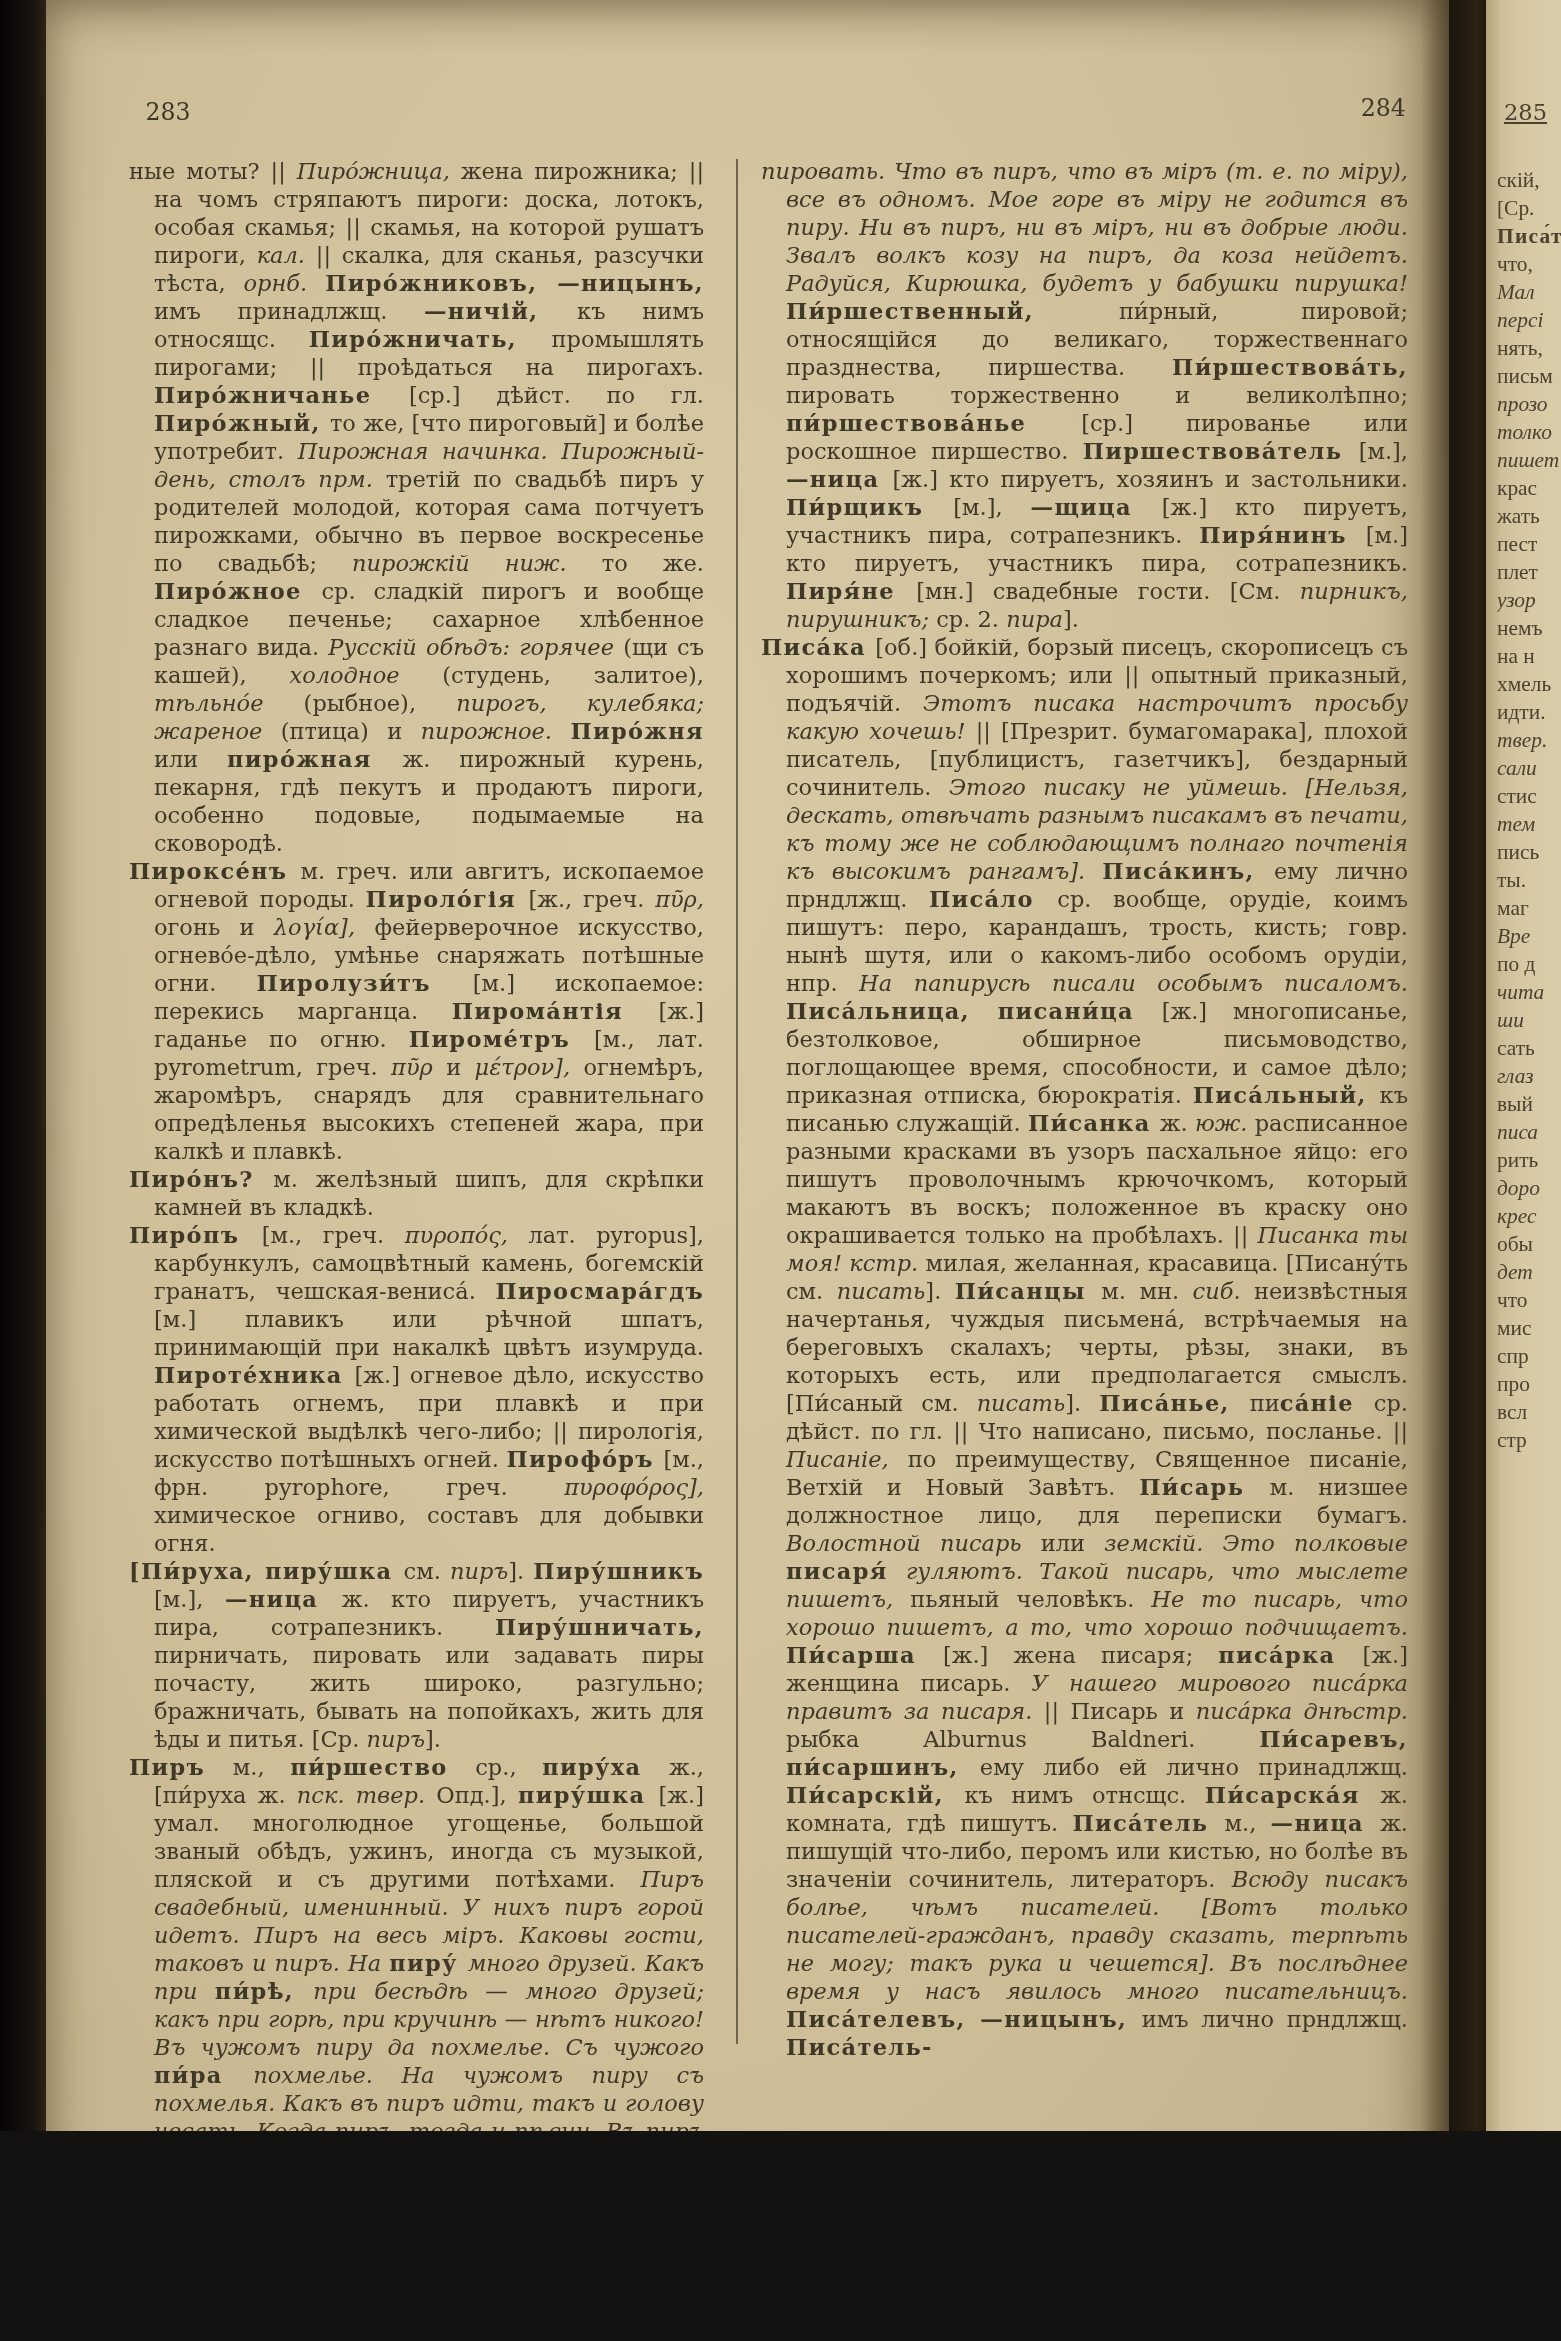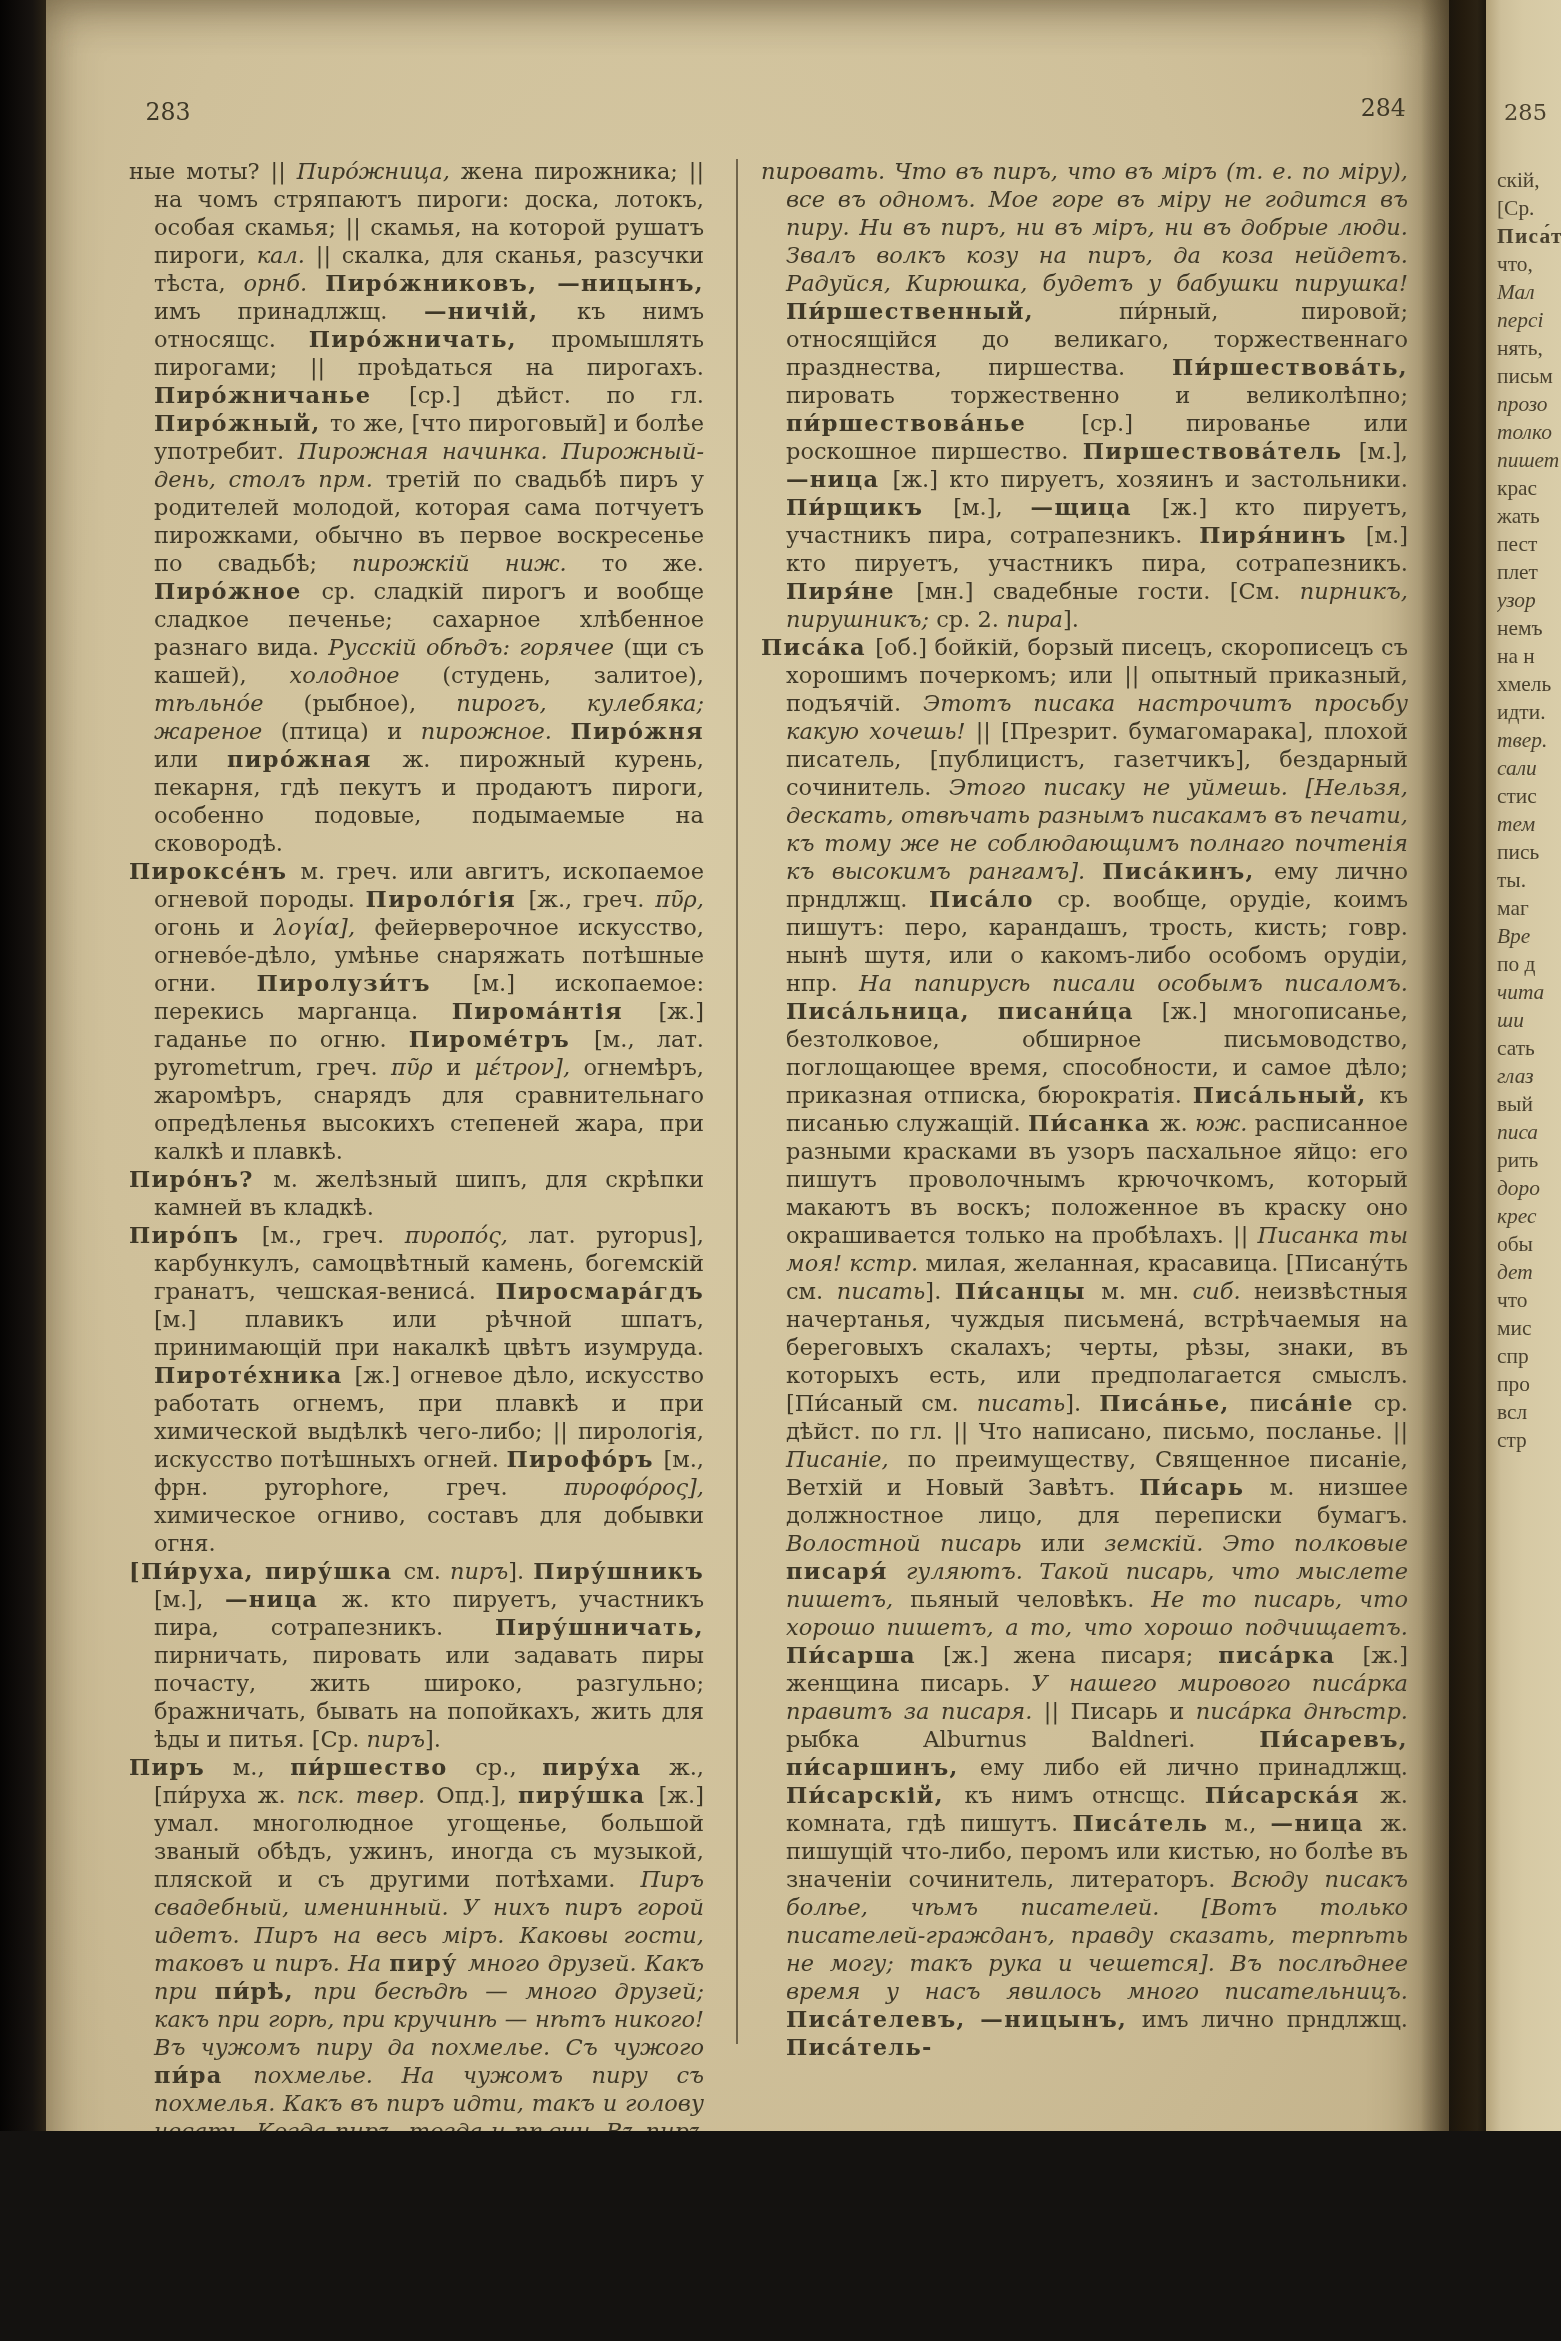--- a/index.html
+++ b/index.html
@@ -28,21 +28,21 @@
   .col{position:absolute;top:157px;color:#3f3827;font-size:22.5px;line-height:28px;
        text-align:justify;}
   .col-left{left:129px;width:575px;}
   .col-right{left:761px;width:647px;}
   .entry{margin:0;padding-left:25px;text-indent:-25px;}
   .s-b{font-weight:bold;letter-spacing:1.3px;}
   .s-i{font-style:italic;}
   .divider{position:absolute;left:736px;top:159px;width:1.6px;height:1885px;
            background:rgba(70,60,42,.7);}
 
-  .sliver-num{position:absolute;left:1504px;top:99px;font-size:22.5px;color:#4a412e;}
+  .sliver-num{position:absolute;left:1504px;top:99px;font-size:22.5px;color:#4a412e;text-decoration:underline;}
   .sliver-frags{position:absolute;left:1497px;top:166px;width:64px;height:1909px;
                 overflow:hidden;font-size:21.4px;line-height:28px;color:#4a412e;}
   .frag{white-space:nowrap;font-family:Liberation Serif, serif;}
 </style>
 </head>
 <body>
 
 <div class="canvas">
   <div class="page-main"></div>
 

